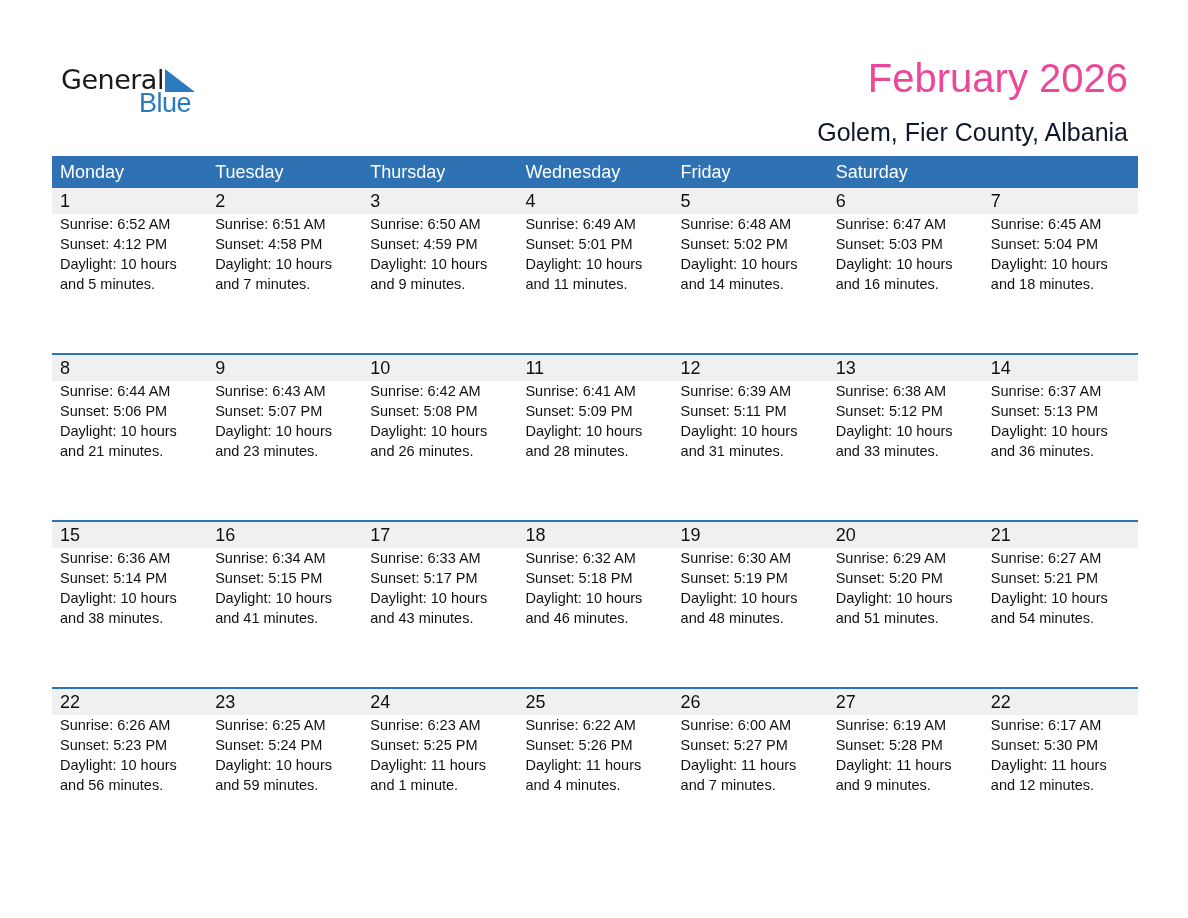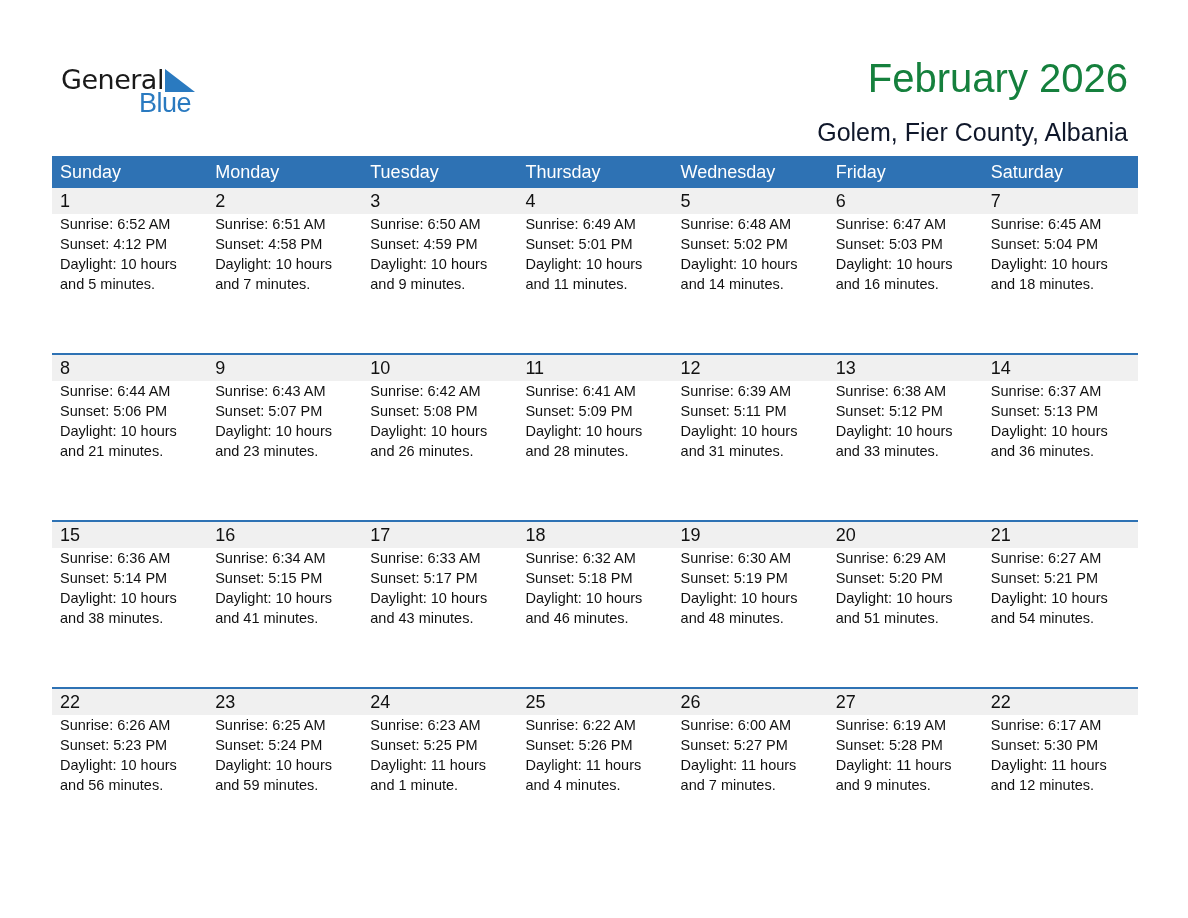--- a/index.html
+++ b/index.html
@@ -16,21 +16,21 @@
       position: absolute; left: 78px; top: 24px;
       font-family: Liberation Sans, sans-serif; font-size: 27px; color: #2a7ac0; letter-spacing: -0.5px;
     }
     .logo-tri {
       position: absolute; left: 104px; top: 5px; width: 0; height: 0;
       border-bottom: 23px solid #2a7ac0; border-left: 30px solid transparent;
       transform: scaleX(-1);
     }
     .title {
       position: absolute; right: 60px; top: 56px;
-      font-size: 40px; color: #15803d; text-align: right; white-space: nowrap;
+      font-size: 40px; color: #ec4899; text-align: right; white-space: nowrap;
     }
     .subtitle {
       position: absolute; right: 60px; top: 118px;
       font-size: 25px; color: #0f172a; text-align: right; white-space: nowrap;
     }
     .cal { position: absolute; left: 52px; top: 156px; width: 1086px; }
     .header-row {
       display: grid; grid-template-columns: repeat(7, 1fr);
       background: #2e72b4; height: 32px;
     }
@@ -56,21 +56,20 @@
   <span class="logo-general">General</span>
   <span class="logo-tri"></span>
   <span class="logo-blue">Blue</span>
 </div>
 
 <div class="title">February 2026</div>
 <div class="subtitle">Golem, Fier County, Albania</div>
 
 <div class="cal">
   <div class="header-row">
-    <div class="header-cell">Sunday</div>
     <div class="header-cell">Monday</div>
     <div class="header-cell">Tuesday</div>
     <div class="header-cell">Thursday</div>
     <div class="header-cell">Wednesday</div>
     <div class="header-cell">Friday</div>
     <div class="header-cell">Saturday</div>
   </div>
   <div id="weeks">
       <div class="week">
         <div class="num-band"></div>

